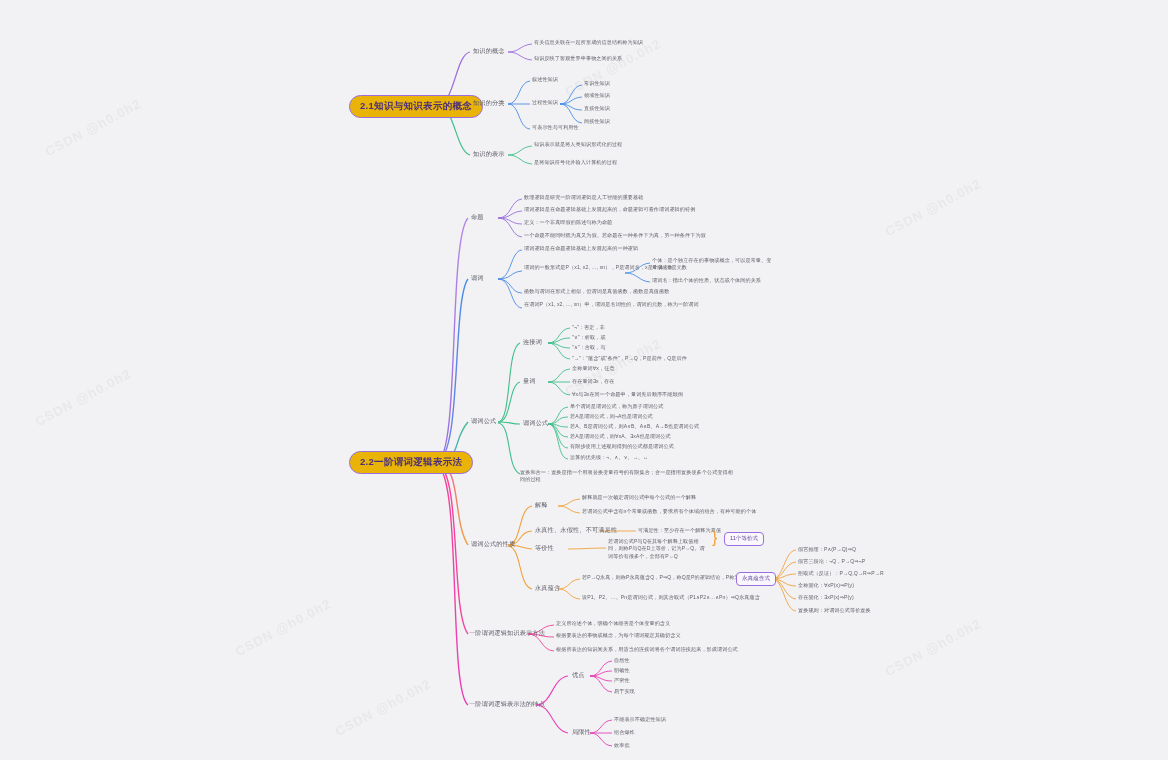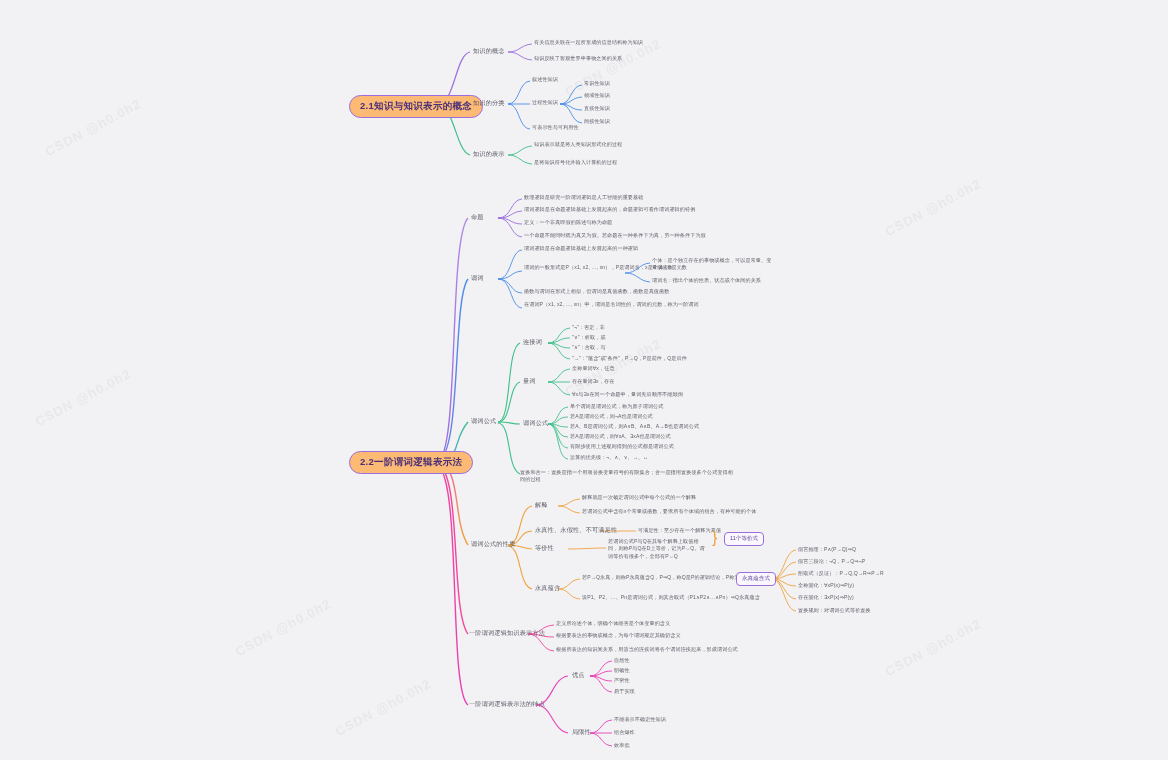--- a/index.html
+++ b/index.html
@@ -12,21 +12,21 @@
     position:relative;
   }
   #canvas { position:absolute; left:0; top:0; width:1168px; height:760px; }
   svg.links { position:absolute; left:0; top:0; width:1168px; height:760px; pointer-events:none; }
 
   .node { position:absolute; white-space:nowrap; }
 
   .root {
     border:1.4px solid #9b6ede;
     border-radius:14px;
-    background:#fdba74;
+    background:#eab308;
     color:#4a2f7a;
     font-size:9.5px;
     font-weight:bold;
     padding:4px 10px;
     letter-spacing:.3px;
   }
   .branch-label {
     font-size:6.2px;
     color:#5a5a66;
     padding:1px 2px;

